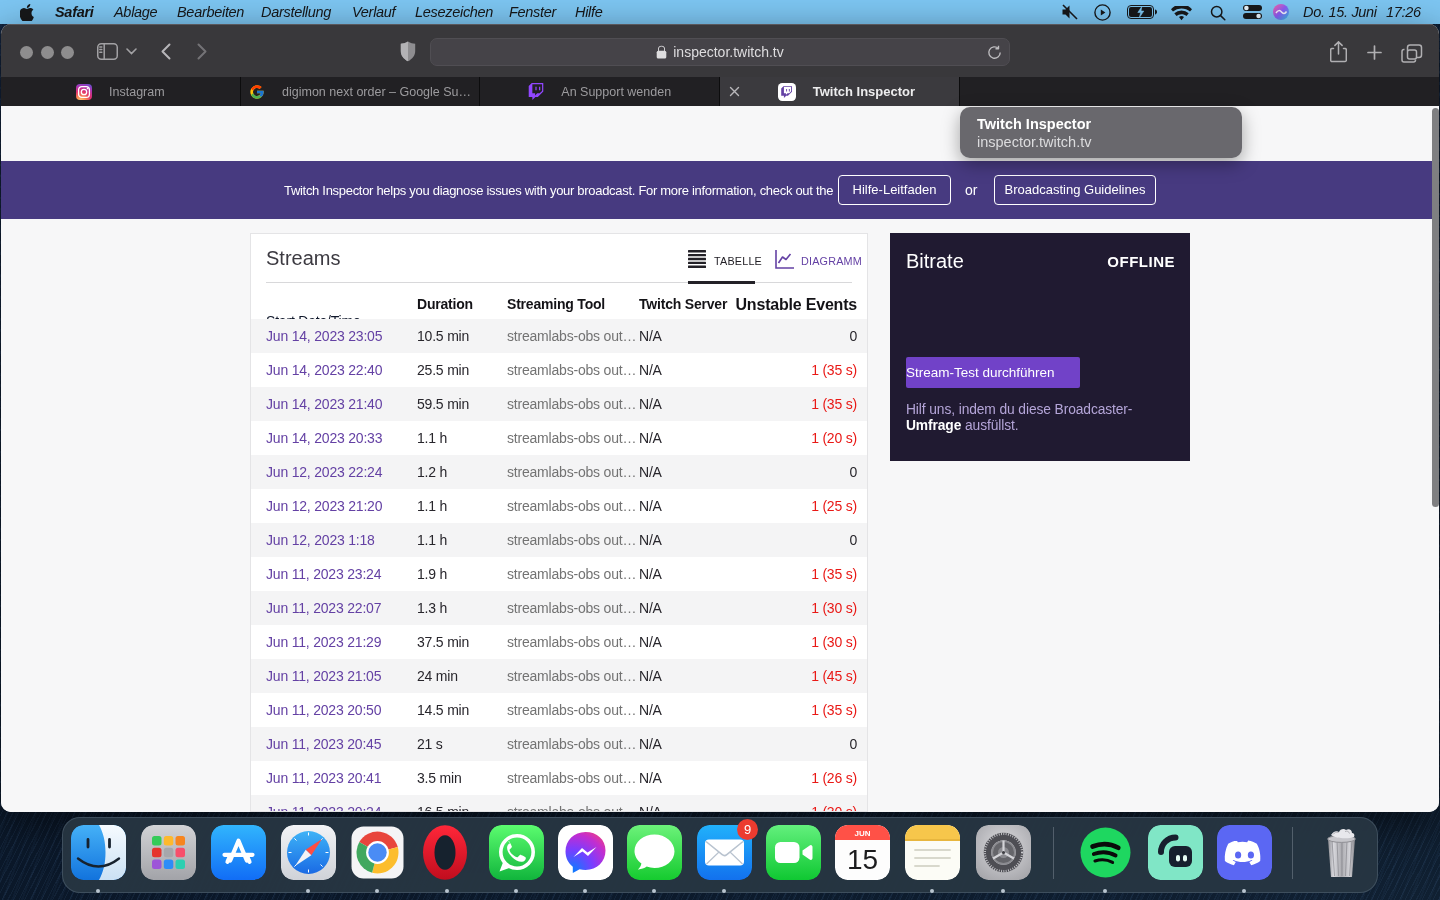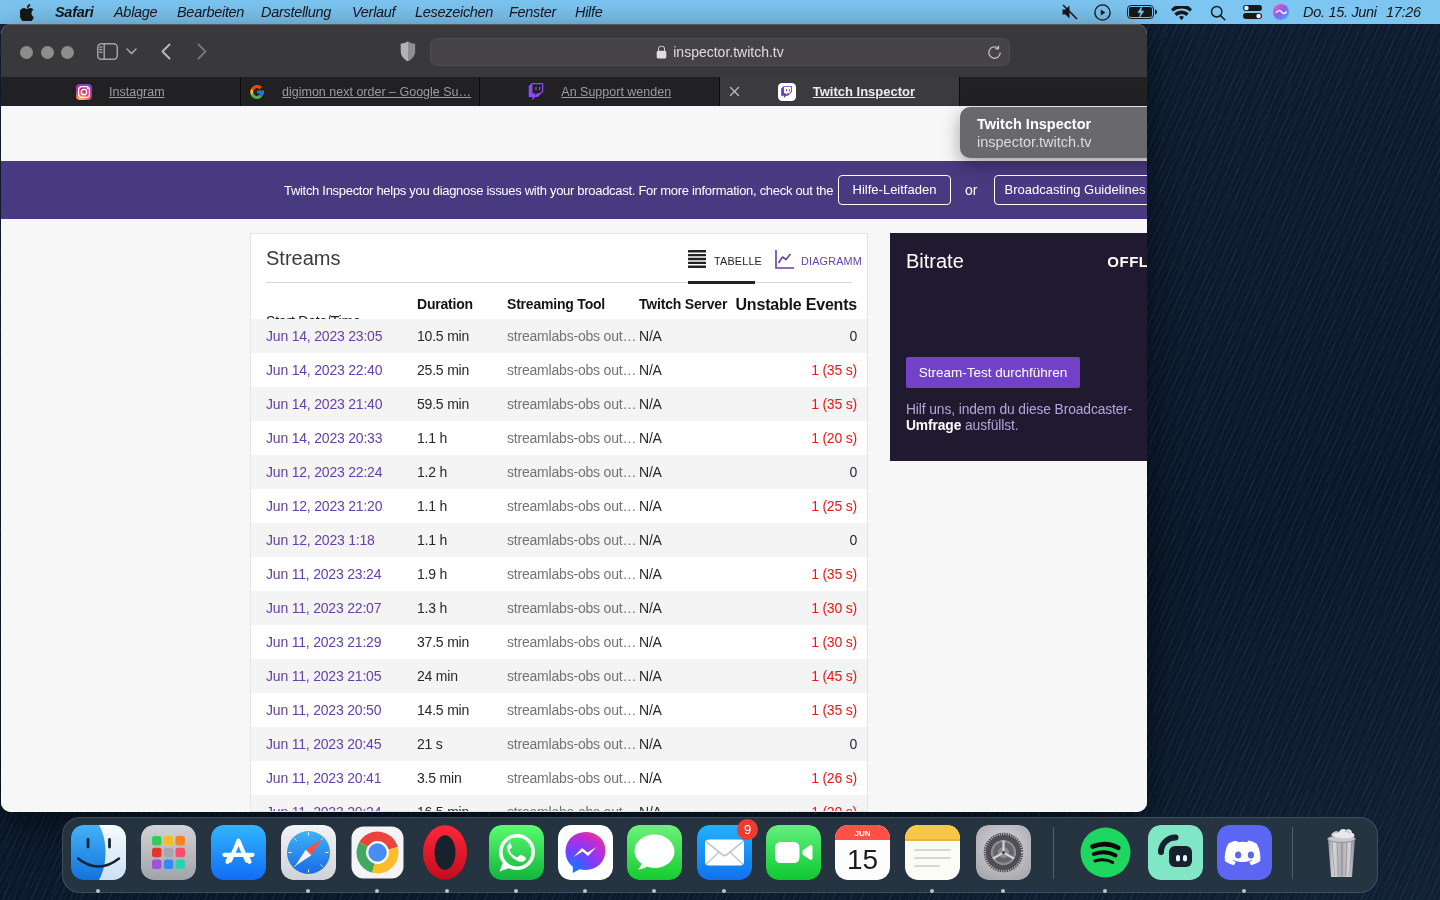--- a/index.html
+++ b/index.html
@@ -11,26 +11,26 @@
     linear-gradient(160deg, #13223a 0%, #0d1b2e 40%, #0a1728 70%, #102032 100%);
   position:relative;
 }
 .abs { position:absolute; }
 
 
 #menubar { position:absolute; top:0; left:0; width:1440px; height:24px; background:#7dc6f2; color:#161719; font-size:14.5px; }
 #menubar .mi { position:absolute; top:3.5px; letter-spacing:-0.3px;font-style:italic; }
 
 
-#window { position:absolute; left:1px; top:24px; width:1146px; height:788px; border-radius:10px; overflow:hidden; background:#fff; box-shadow:0 12px 40px rgba(0,0,0,0.55); }
+#window { position:absolute; left:1px; top:24px; width:1438px; height:788px; border-radius:10px; overflow:hidden; background:#fff; box-shadow:0 12px 40px rgba(0,0,0,0.55); }
 #toolbar { position:absolute; left:0; top:0; width:1438px; height:53px; background:#39383b; border-top:1px solid #5a585c; }
 .tl { position:absolute; top:20.5px; width:13px; height:13px; border-radius:50%; background:#8e8d8e; }
 #urlfield { position:absolute; left:429px; top:13px; width:580px; height:28px; background:#454348; border:1px solid #504e53; border-radius:7px; color:#dedddf; font-size:14px; text-align:center; line-height:26px; }
 #tabbar { position:absolute; left:0; top:53px; width:1438px; height:29px; background:#212023; display:flex; }
-.tab { width:239.7px; height:29px; border-right:1px solid #0c0c0d; color:#9c9b9e; font-size:12.5px; display:flex; align-items:center; justify-content:center; gap:17px; overflow:hidden; white-space:nowrap;text-decoration:underline; }
+.tab { width:239.7px; height:29px; border-right:1px solid #0c0c0d; color:#9c9b9e; font-size:12.5px; display:flex; align-items:center; justify-content:center; gap:17px; overflow:hidden; white-space:nowrap; }
 .tab.active { background:#3b3a3e; color:#ededee; font-weight:bold; font-size:13px; position:relative; padding-left:14px; }
 
 
 #page { position:absolute; left:0; top:82px; width:1438px; height:706px; background:#f7f7f8; }
 #pghead { position:absolute; left:0; top:0; width:1438px; height:55px; background:#fff; }
 #banner { position:absolute; left:0; top:55px; width:1438px; height:58px; background:#473a80; color:#fff; font-size:14px; }
 .bbtn { position:absolute; top:14px; height:30px; border:1px solid #fff; border-radius:4px; color:#fff; font-size:13px; line-height:28px; text-align:center; }
 #card { position:absolute; left:249px; top:127px; width:618px; height:579px; background:#fff; border:1px solid #e4e4e6; overflow:hidden; }
 #bitrate { position:absolute; left:889px; top:127px; width:300px; height:228px; background:#201a31; color:#fff; }
 #tooltip { position:absolute; left:959px; top:1px; width:282px; height:51px; background:#69686d; border-radius:10px; box-shadow:0 6px 18px rgba(0,0,0,0.35); }
@@ -334,21 +334,21 @@
             <span class="c2">16.5 min</span>
             <span class="c3">streamlabs-obs out…</span>
             <span class="c4">N/A</span>
             <span class="c5 red">1 (30 s)</span>
           </div>
       </div>
     </div>
     <div id="bitrate">
       <div class="abs" style="left:16px;top:17px;font-size:20px">Bitrate</div>
       <div class="abs" style="right:15px;top:20px;font-size:15px;font-weight:bold;letter-spacing:0.5px">OFFLINE</div>
-      <div class="abs" style="left:16px;top:124px;width:174px;height:31px;background:#7142c8;border-radius:2px;color:#fff;font-size:13.5px;text-align:center;line-height:31px">Stream-Test durchführen</div>
+      <div class="abs" style="left:16px;top:124px;width:174px;height:31px;background:#7142c8;border-radius:2px;color:#fff;font-size:13.5px;text-align:left;line-height:31px">Stream-Test durchführen</div>
       <div class="abs" style="left:16px;top:169px;width:278px;font-size:13.8px;line-height:16.4px;color:#b4a5d8;letter-spacing:-0.1px">Hilf uns, indem du diese Broadcaster-<br><b style="color:#fff">Umfrage</b> ausfüllst.</div>
     </div>
     <div id="tooltip">
       <div class="abs" style="left:17px;top:9px;font-size:14.5px;font-weight:bold;color:#fff">Twitch Inspector</div>
       <div class="abs" style="left:17px;top:27px;font-size:14.5px;color:#dcdcde">inspector.twitch.tv</div>
     </div>
     <div id="scrollthumb"></div>
   </div>
 </div>
 <div id="dock">

